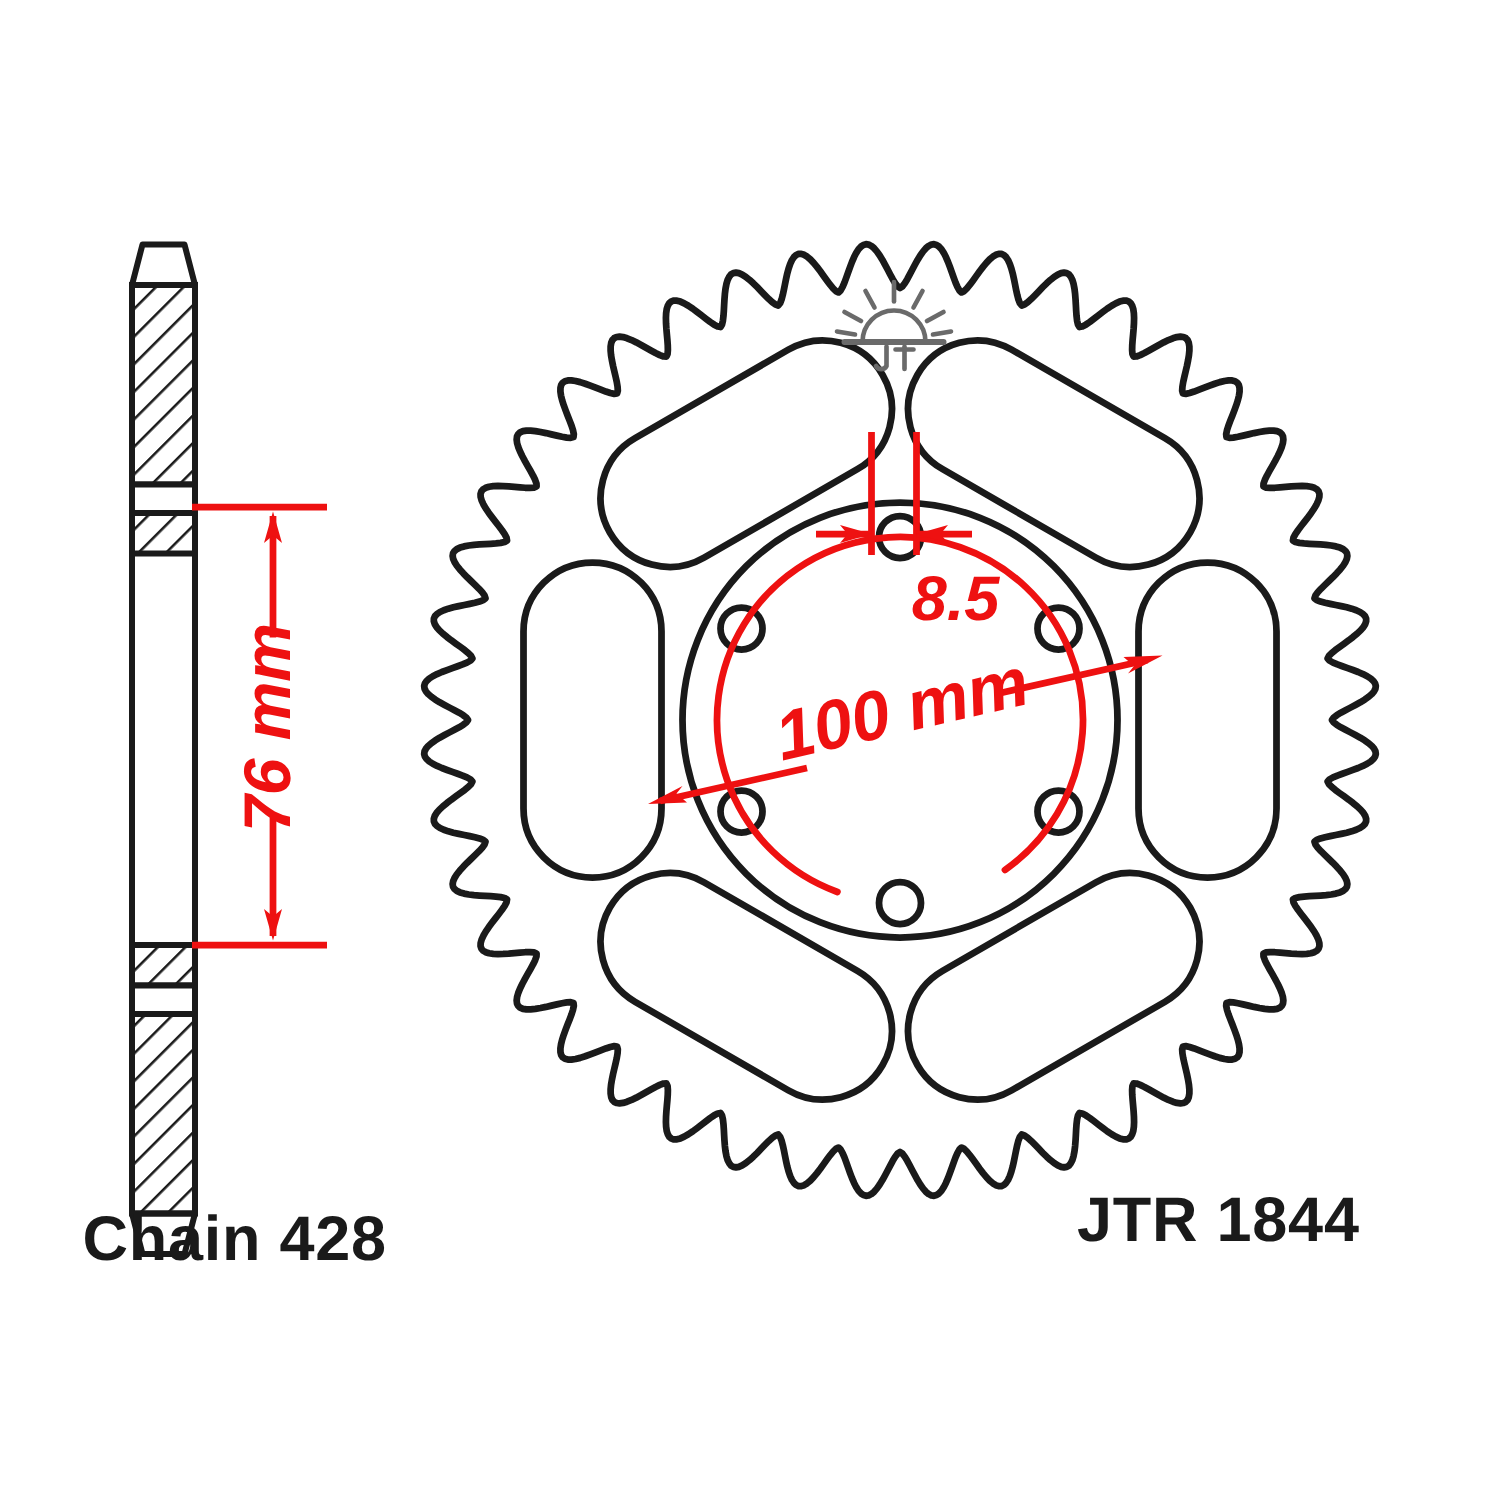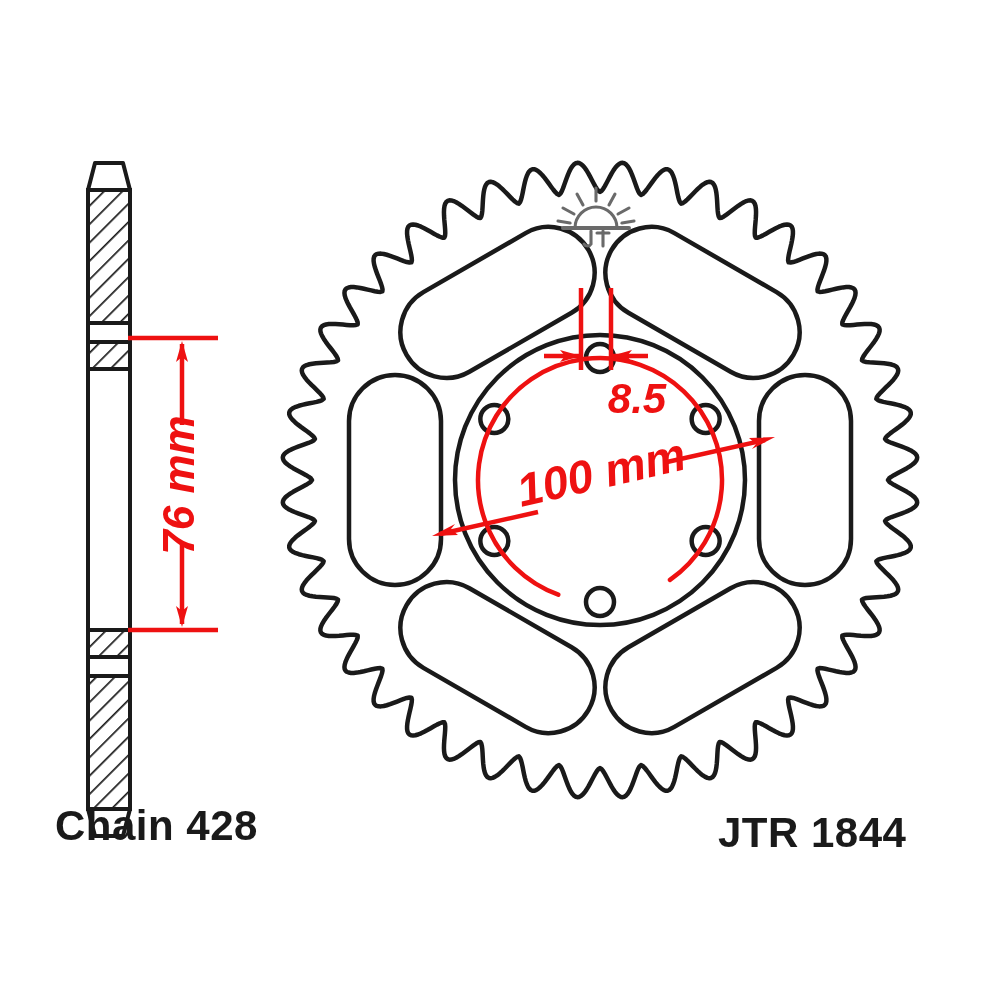--- a/index.html
+++ b/index.html
@@ -30,21 +30,21 @@
     color: #1a1a1a;
     letter-spacing: 0.5px;
     white-space: nowrap;
   }
   #chain-label {
     left: 55px;
     top: 802px;
   }
   #part-label {
     left: 718px;
-    top: 809px;
+    top: 789px;
   }
   .dim-text {
     fill: #ee1111;
     font-family: "Liberation Sans", sans-serif;
     font-style: italic;
     font-weight: bold;
   }
 </style>
 </head>
 <body>

